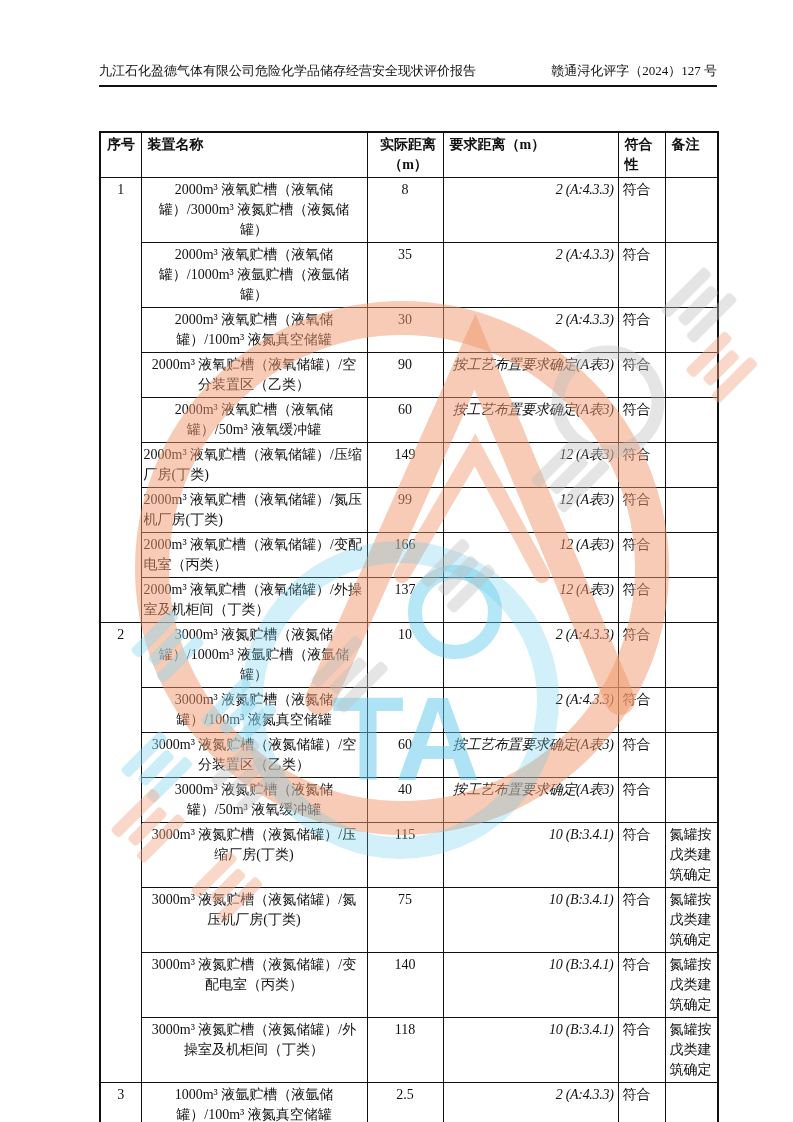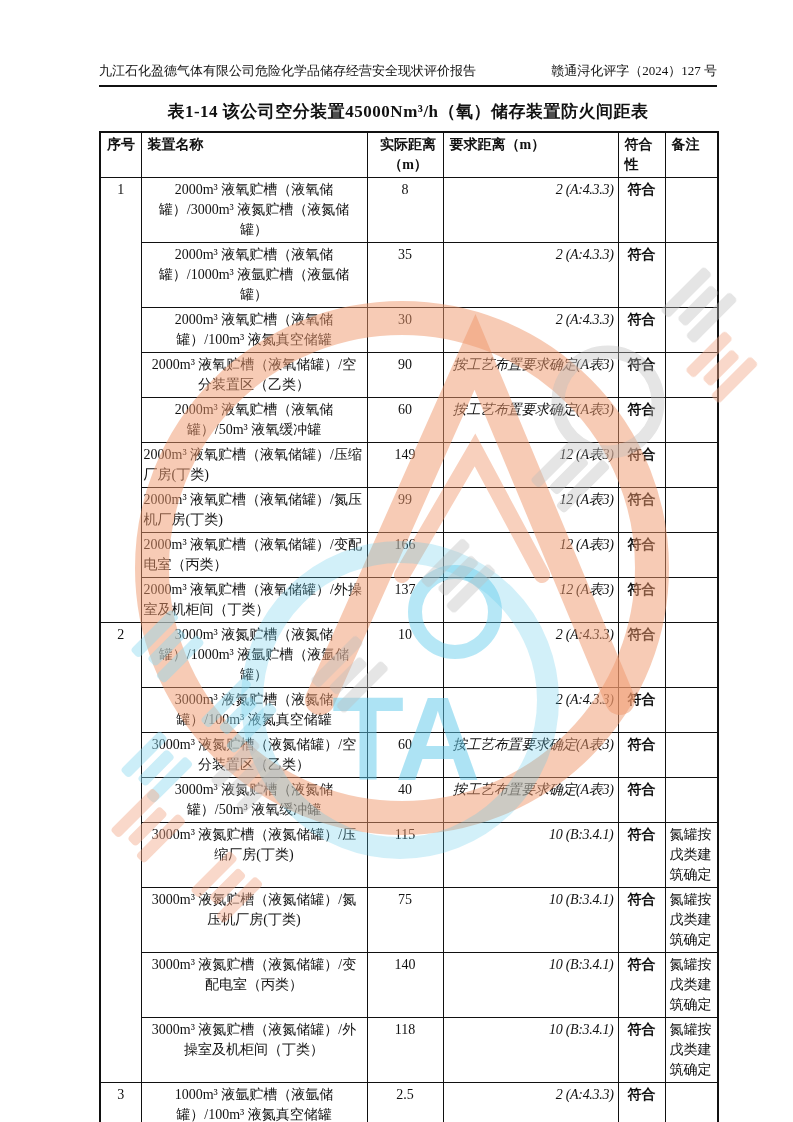--- a/index.html
+++ b/index.html
@@ -49,21 +49,21 @@
     text-align: left;
     height: 40px;
     padding-left: 6px;
   }
   .dist-table th.th-center { text-align: center; padding-left: 8px; padding-right: 2px; }
   .c-no   { text-align: center; vertical-align: middle; }
   .c-name { text-align: center; padding-left: 6px; }
   .c-name.center { text-align: left; padding-left: 2px; }
   .c-num  { text-align: center; }
   .c-req  { text-align: right; font-size: 13.5px; letter-spacing: -0.3px; padding-left: 2px; padding-right: 2px; font-style: italic; }
-  .c-ok   { text-align: center; padding-left: 6px; font-weight: bold; }
+  .c-ok   { text-align: left; padding-left: 6px; }
   .c-rem  { text-align: left; padding-left: 5px; padding-right: 2px; }
   .page-footer {
     position: absolute;
     left: 0; right: 0; top: 1040px;
     text-align: center;
     font-size: 13px;
   }
   .watermark {
     position: absolute;
     left: 60px; top: 250px;
@@ -75,21 +75,20 @@
 </head>
 <body>
 
 <div class="page">
 
   <div class="doc-header">
     <span>九江石化盈德气体有限公司危险化学品储存经营安全现状评价报告</span>
     <span>赣通浔化评字（2024）127 号</span>
   </div>
 
-  <div class="table-title">表1-14  该公司空分装置45000Nm³/h（氧）储存装置防火间距表</div>
 
   <table class="dist-table">
     <colgroup>
       <col style="width:41px">
         <col style="width:226px">
         <col style="width:76px">
       <col style="width:175px">
         <col style="width:47px">
         <col style="width:53px">
     </colgroup>

